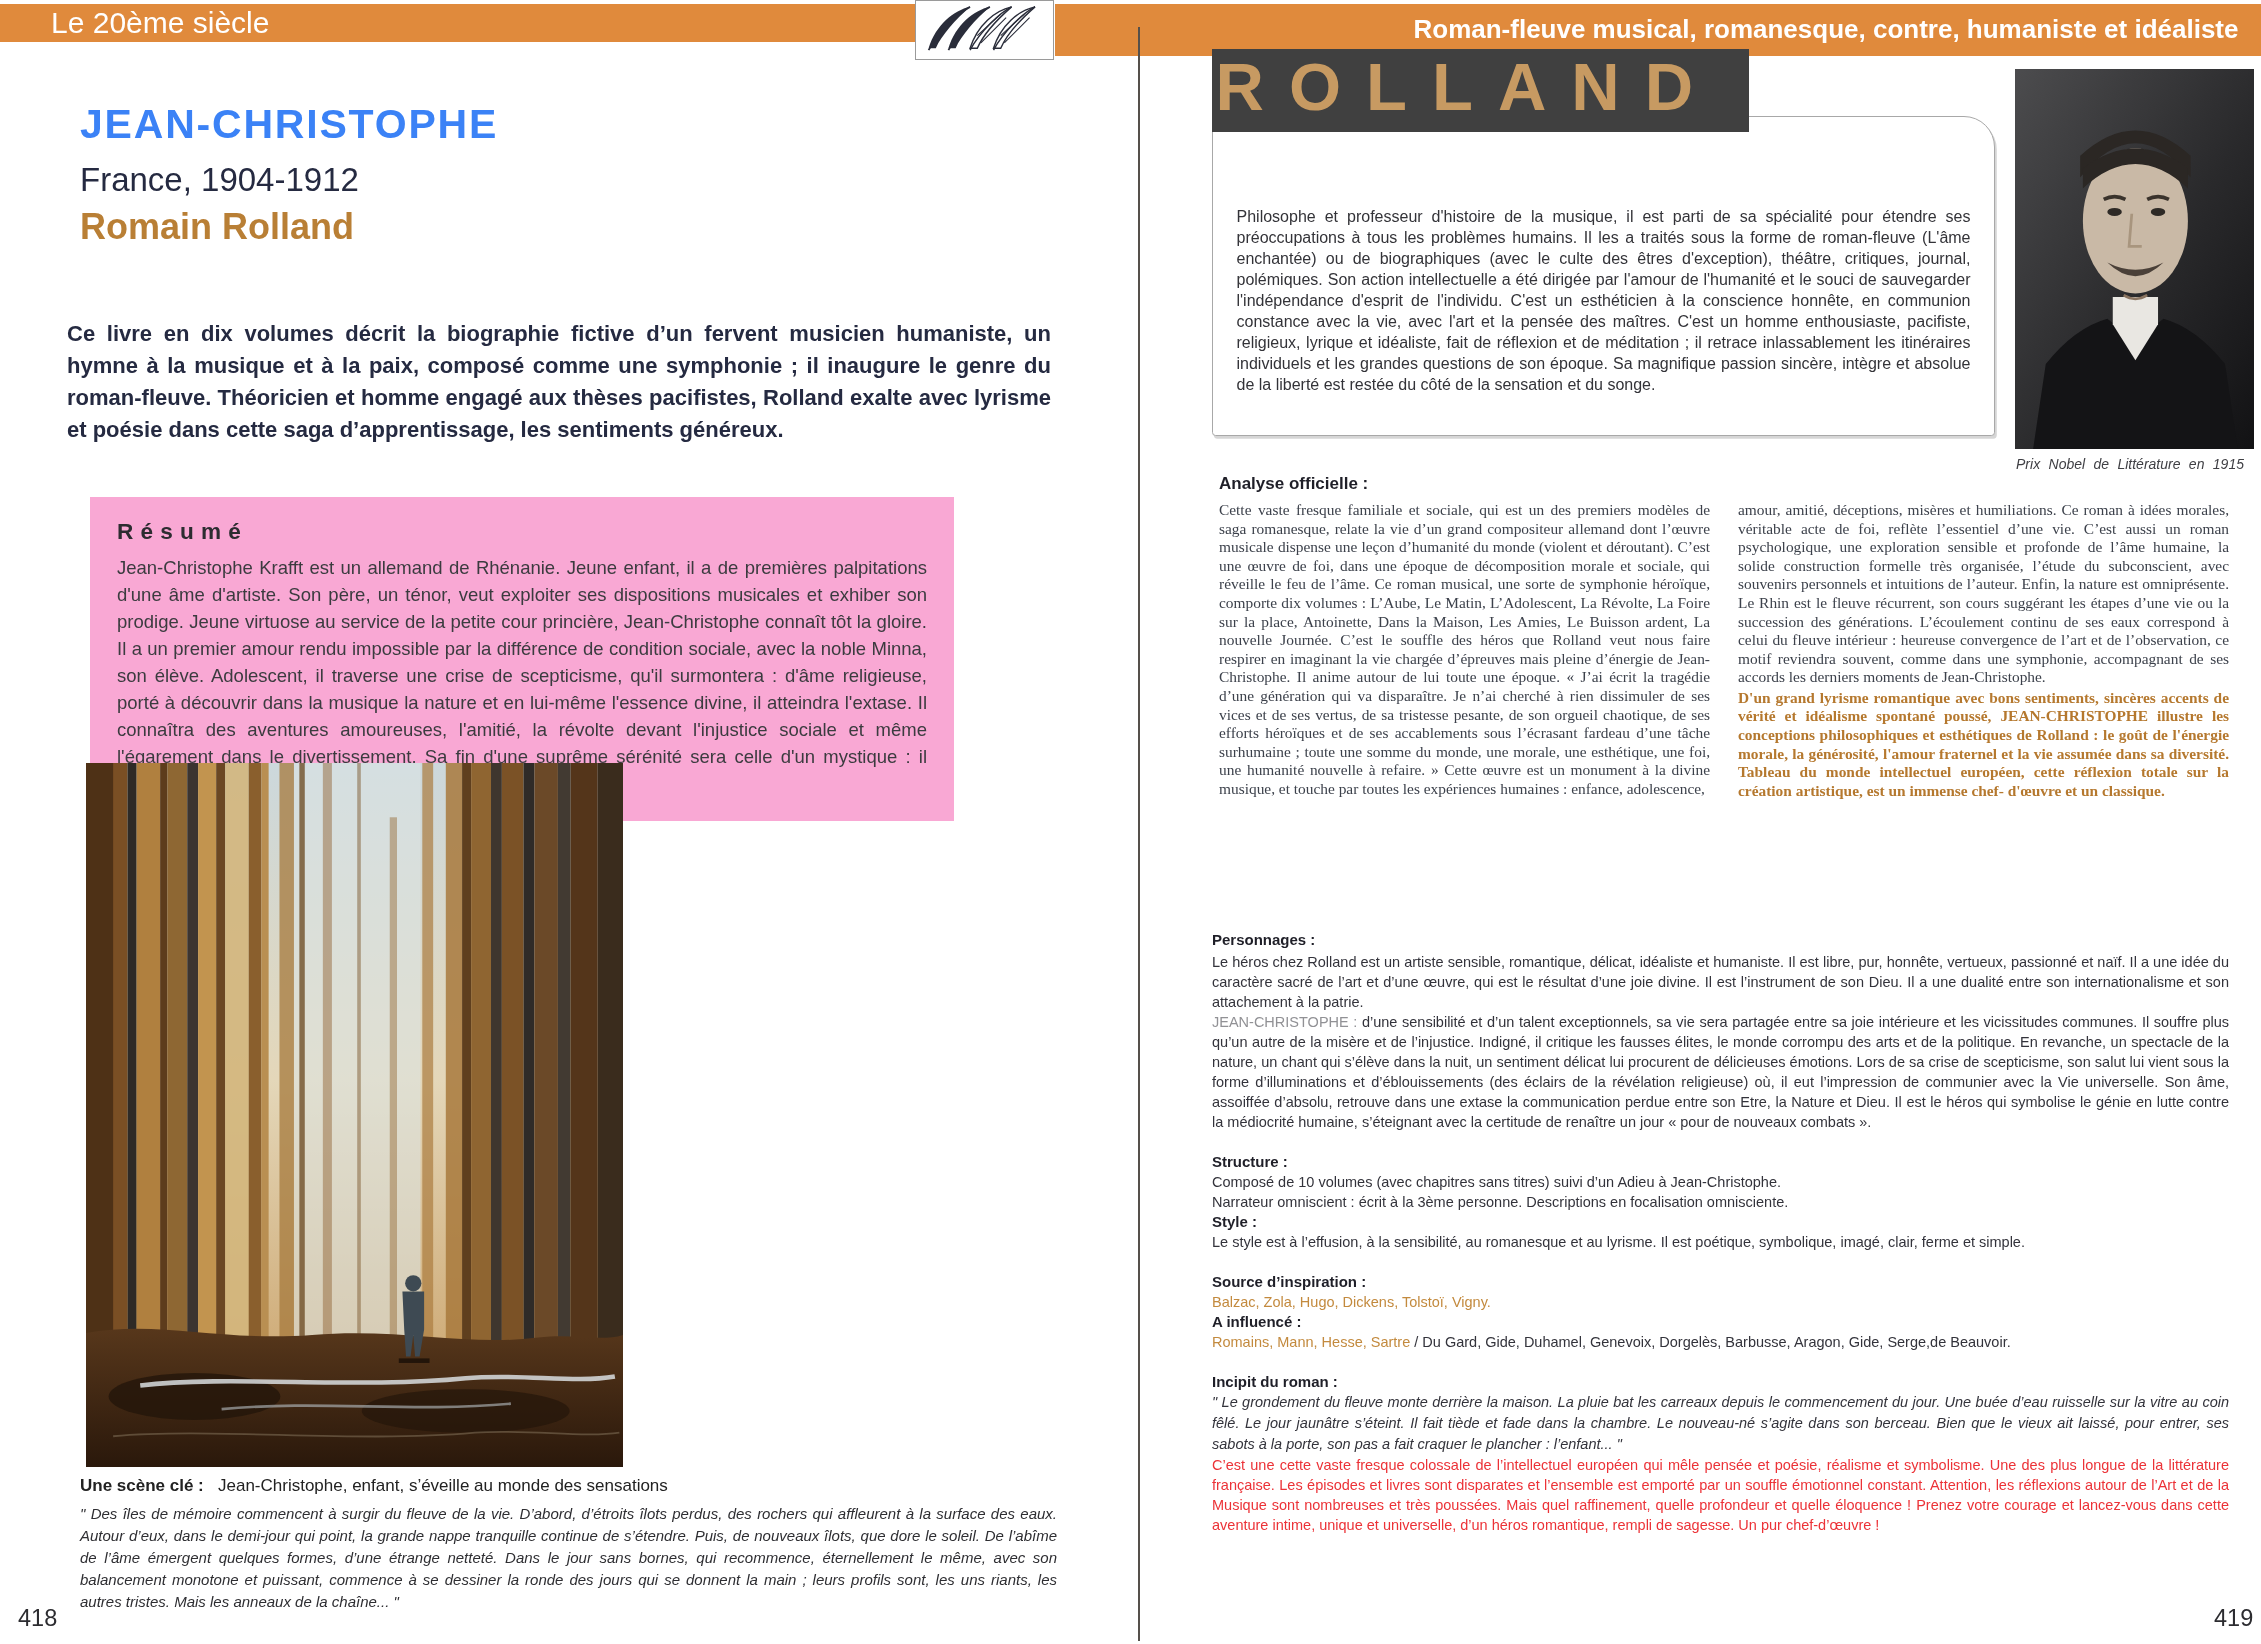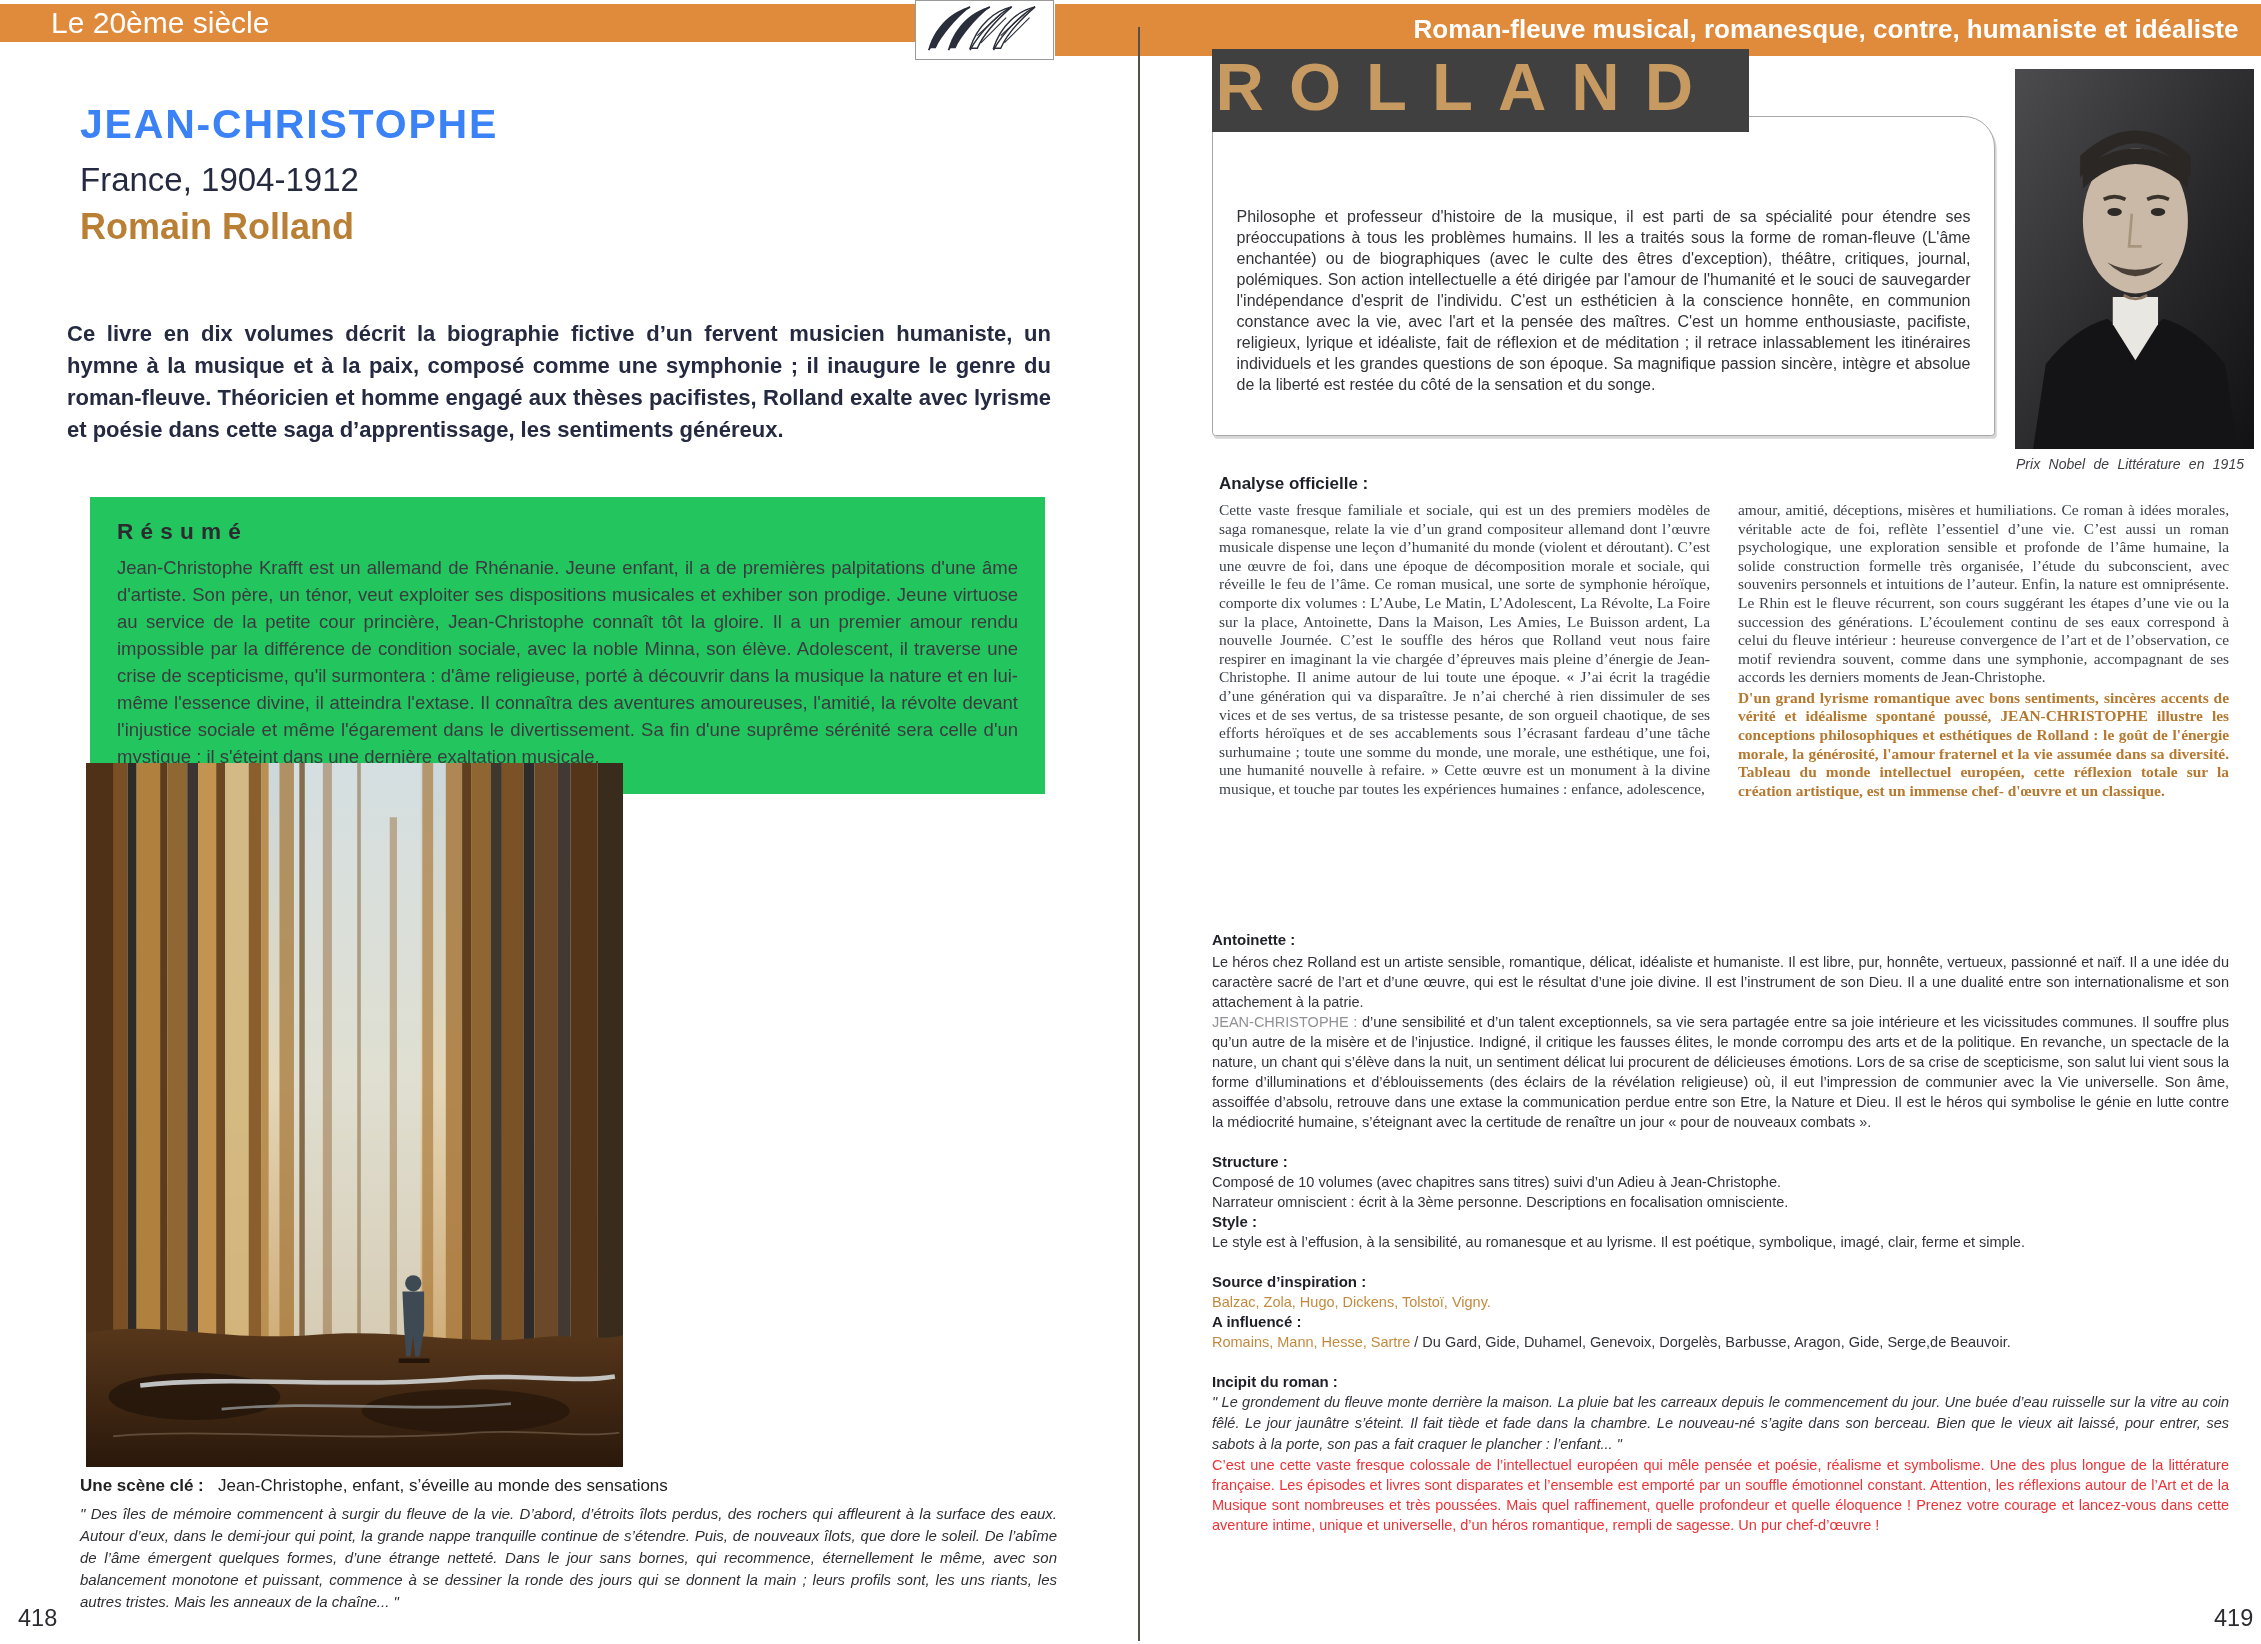--- a/index.html
+++ b/index.html
@@ -13,21 +13,21 @@
   .banner-left  { left:0; top:3.6px; width:915px; height:38px; padding-left:51px; font-size:30px; }
   .banner-right { left:1055px; top:3.6px; width:1207px; height:52px; justify-content:flex-end; padding-right:23.5px; font-size:26px; font-weight:bold; }
   .logo-box { position:absolute; left:915px; top:0; width:139px; height:60px; background:#fff; border:1.8px solid #9a9a9a; display:flex; align-items:center; justify-content:center; }
   .page-divider { position:absolute; left:1138px; top:27px; height:1614px; width:1.8px; background:#55504b; }
 
   
   .lp-title  { position:absolute; left:80px; top:101px; font-size:41px; font-weight:800; letter-spacing:1.8px; color:#3b82f6; }
   .lp-sub    { position:absolute; left:80px; top:161px; font-size:33px; color:#252A41; }
   .lp-author { position:absolute; left:80px; top:206px; font-size:36px; font-weight:800; color:#B97F35; }
   .lp-intro  { position:absolute; left:67px; top:318px; width:984px; font-size:22px; font-weight:700; line-height:32px; text-align:justify; color:#252A41; }
-  .resume-box { position:absolute; left:90px; top:497px; width:955px; background:#22c55e; padding:22px 27px 23.5px 27px; }
+  .resume-box { position:absolute; left:90px; top:497px; width:864px; background:#f9a8d4; padding:22px 27px 23.5px 27px; }
   .resume-box h2 { font-size:22.6px; font-weight:700; letter-spacing:7.2px; color:#2c2c30; margin-bottom:9px; }
   .resume-box p  { font-size:18.5px; line-height:27px; text-align:justify; color:#3b3b3f; }
   .painting { position:absolute; left:86px; top:763px; width:537px; height:704px; }
   .painting svg { display:block; width:100%; height:100%; }
   .scene { position:absolute; left:80px; top:1476px; width:977px; }
   .scene .head { font-size:17px; margin-bottom:7.2px; color:#222; }
   .scene .head b { font-weight:800; }
   .scene .quote { font-size:15px; font-style:italic; line-height:22px; text-align:justify; color:#2e2e32; }
   .page-num { position:absolute; font-size:23.5px; color:#2c2c30; }
   .pn-418 { left:18px; top:1605px; }
@@ -202,21 +202,21 @@
   <div class="an-col">
     <p>Cette vaste fresque familiale et sociale, qui est un des premiers modèles de saga romanesque, relate la vie d’un grand compositeur allemand dont l’œuvre musicale dispense une leçon d’humanité du monde (violent et déroutant). C’est une œuvre de foi, dans une époque de décomposition morale et sociale, qui réveille le feu de l’âme. Ce roman musical, une sorte de symphonie héroïque, comporte dix volumes : L’Aube, Le Matin, L’Adolescent, La Révolte, La Foire sur la place, Antoinette, Dans la Maison, Les Amies, Le Buisson ardent, La nouvelle Journée. C’est le souffle des héros que Rolland veut nous faire respirer en imaginant la vie chargée d’épreuves mais pleine d’énergie de Jean-Christophe. Il anime autour de lui toute une époque. « J’ai écrit la tragédie d’une génération qui va disparaître. Je n’ai cherché à rien dissimuler de ses vices et de ses vertus, de sa tristesse pesante, de son orgueil chaotique, de ses efforts héroïques et de ses accablements sous l’écrasant fardeau d’une tâche surhumaine ; toute une somme du monde, une morale, une esthétique, une foi, une humanité nouvelle à refaire. » Cette œuvre est un monument à la divine musique, et touche par toutes les expériences humaines : enfance, adolescence,</p>
   </div>
   <div class="an-col">
     <p>amour, amitié, déceptions, misères et humiliations. Ce roman à idées morales, véritable acte de foi, reflète l’essentiel d’une vie. C’est aussi un roman psychologique, une exploration sensible et profonde de l’âme humaine, la solide construction formelle très organisée, l’étude du subconscient, avec souvenirs personnels et intuitions de l’auteur. Enfin, la nature est omniprésente. Le Rhin est le fleuve récurrent, son cours suggérant les étapes d’une vie ou la succession des générations. L’écoulement continu de ses eaux correspond à celui du fleuve intérieur : heureuse convergence de l’art et de l’observation, ce motif reviendra souvent, comme dans une symphonie, accompagnant de ses accords les derniers moments de Jean-Christophe.</p>
     <p class="an-highlight">D'un grand lyrisme romantique avec bons sentiments, sincères accents de vérité et idéalisme spontané poussé, JEAN-CHRISTOPHE illustre les conceptions philosophiques et esthétiques de Rolland : le goût de l'énergie morale, la générosité, l'amour fraternel et la vie assumée dans sa diversité. Tableau du monde intellectuel européen, cette réflexion totale sur la création artistique, est un immense chef- d'œuvre et un classique.</p>
   </div>
 </div>
 
 <div class="rp-lower">
-  <div class="sec-h">Antoinette :</div>
+  <div class="sec-h">Personnages :</div>
   <p class="gap-sm">Le héros chez Rolland est un artiste sensible, romantique, délicat, idéaliste et humaniste. Il est libre, pur, honnête, vertueux, passionné et naïf. Il a une idée du caractère sacré de l’art et d’une œuvre, qui est le résultat d’une joie divine. Il est l’instrument de son Dieu. Il a une dualité entre son internationalisme et son attachement à la patrie.</p>
   <p><span class="jc-label">JEAN-CHRISTOPHE :</span><span> d’une sensibilité et d’un talent exceptionnels, sa vie sera partagée entre sa joie intérieure et les vicissitudes communes. Il souffre plus qu’un autre de la misère et de l’injustice. Indigné, il critique les fausses élites, le monde corrompu des arts et de la politique. En revanche, un spectacle de la nature, un chant qui s’élève dans la nuit, un sentiment délicat lui procurent de délicieuses émotions. Lors de sa crise de scepticisme, son salut lui vient sous la forme d’illuminations et d’éblouissements (des éclairs de la révélation religieuse) où, il eut l’impression de communier avec la Vie universelle. Son âme, assoiffée d’absolu, retrouve dans une extase la communication perdue entre son Etre, la Nature et Dieu. Il est le héros qui symbolise le génie en lutte contre la médiocrité humaine, s’éteignant avec la certitude de renaître un jour « pour de nouveaux combats ».</span></p>
 
   <div class="sec-h gap-lg">Structure :</div>
   <p>Composé de 10 volumes (avec chapitres sans titres) suivi d’un Adieu à Jean-Christophe.</p>
   <p>Narrateur omniscient : écrit à la 3ème personne. Descriptions en focalisation omnisciente.</p>
   <div class="sec-h">Style :</div>
   <p>Le style est à l’effusion, à la sensibilité, au romanesque et au lyrisme. Il est poétique, symbolique, imagé, clair, ferme et simple.</p>
 
   <div class="sec-h gap-lg">Source d’inspiration :</div>

